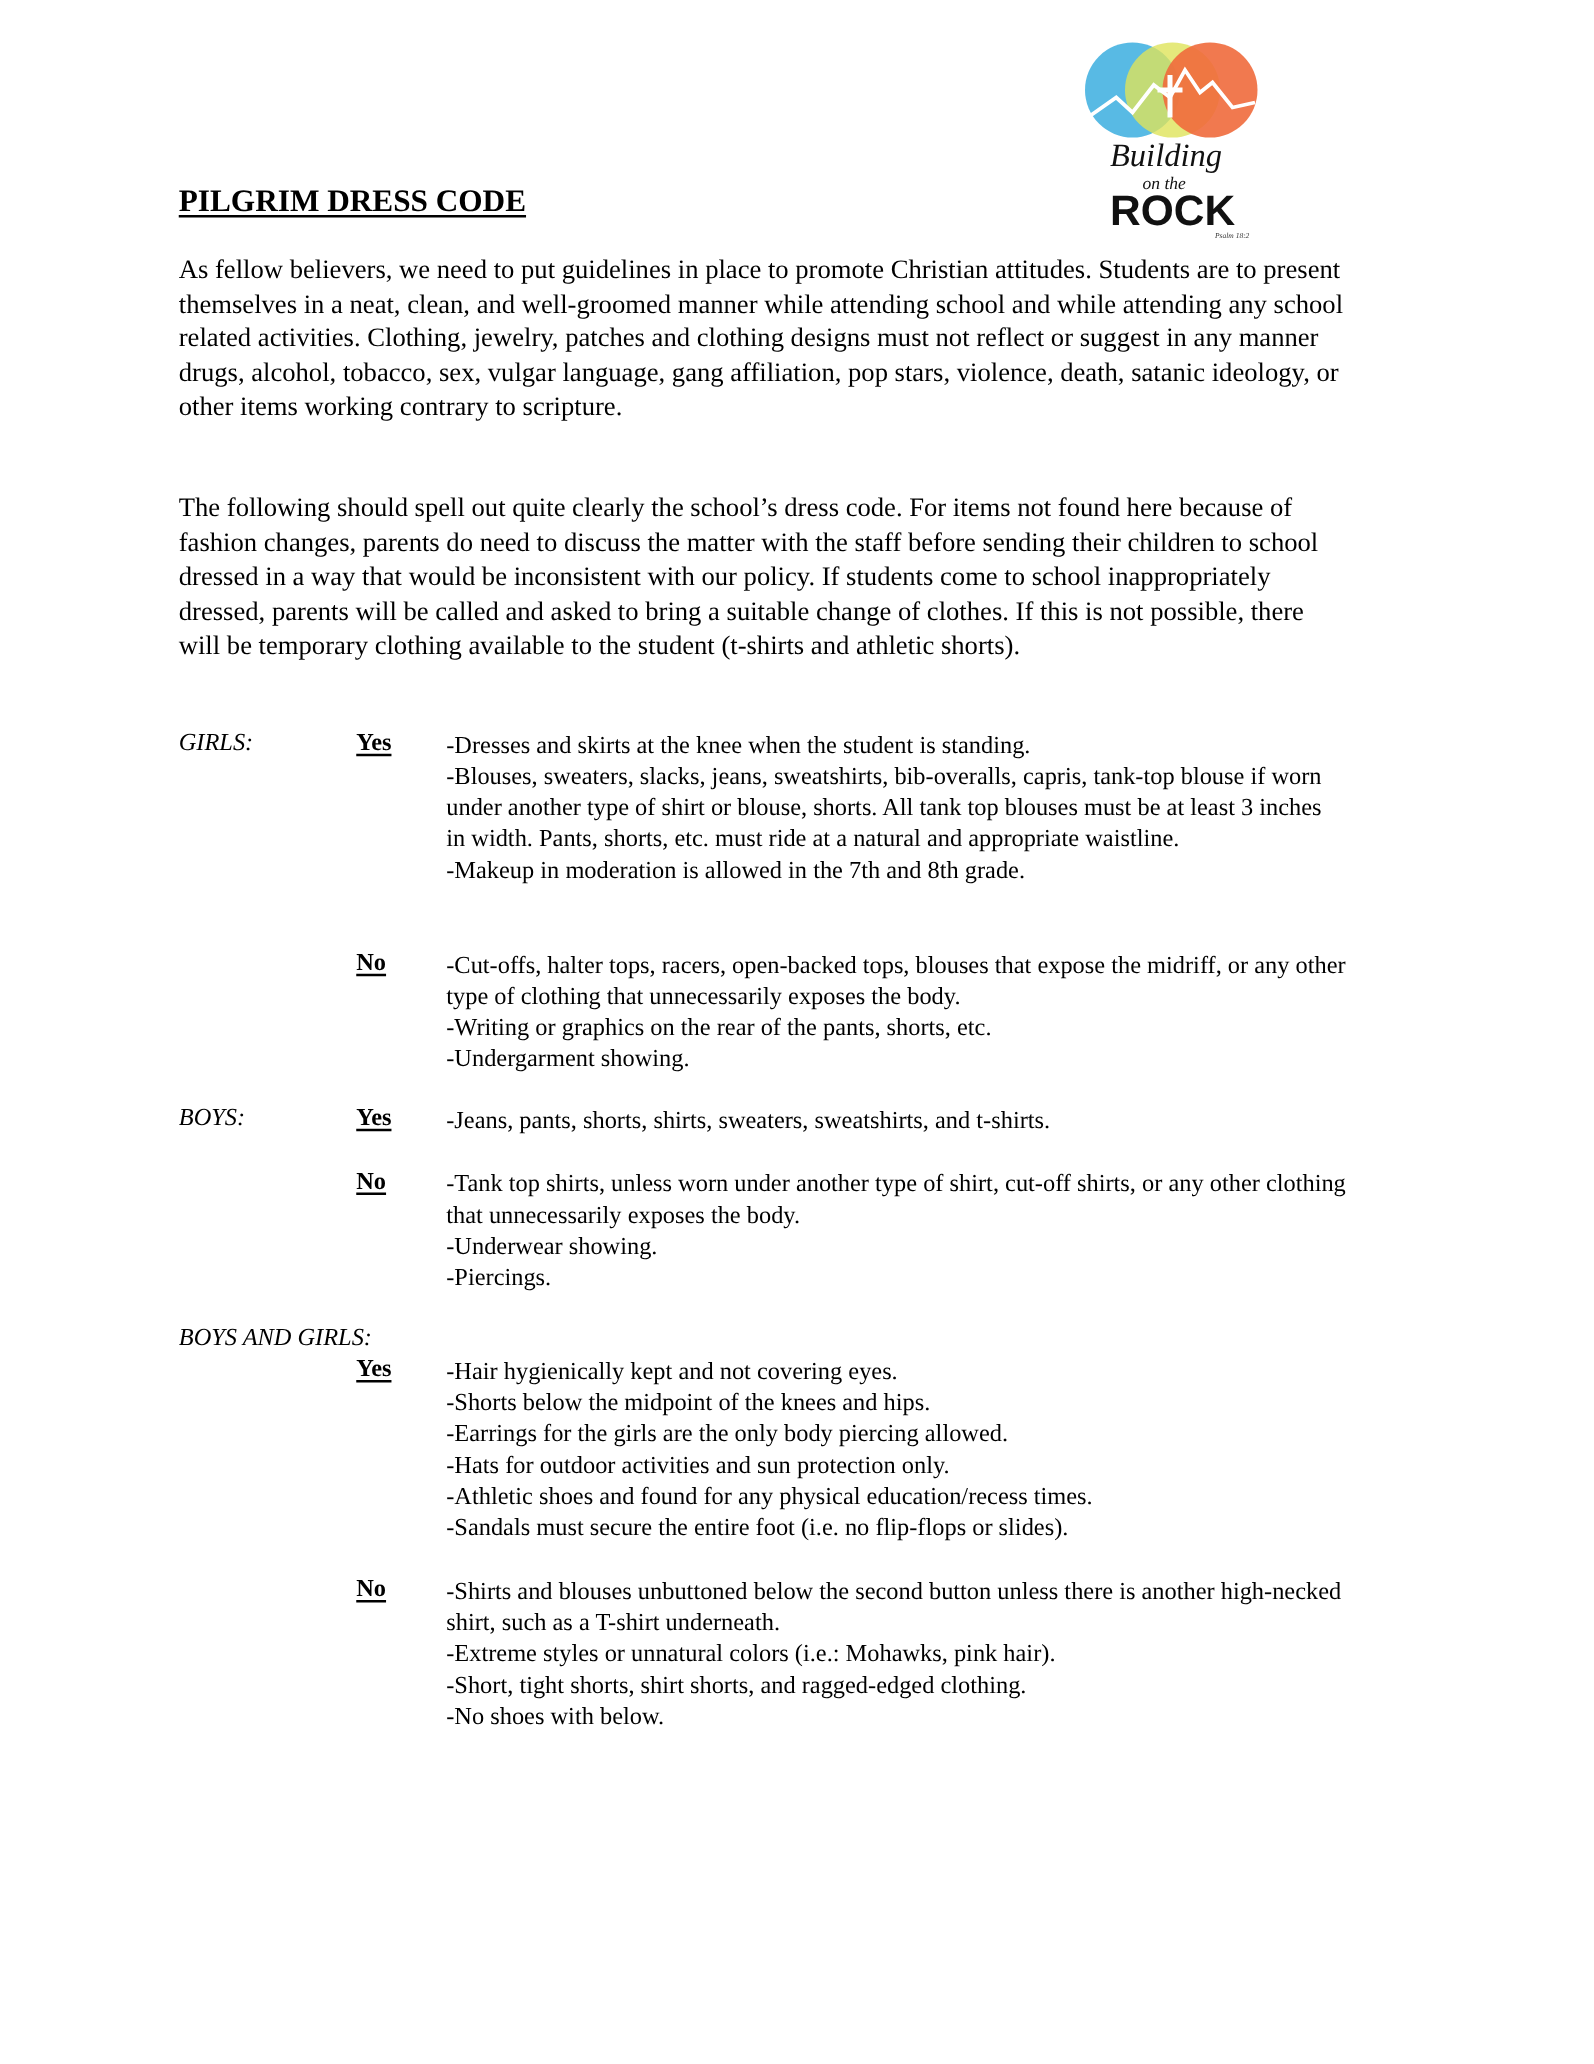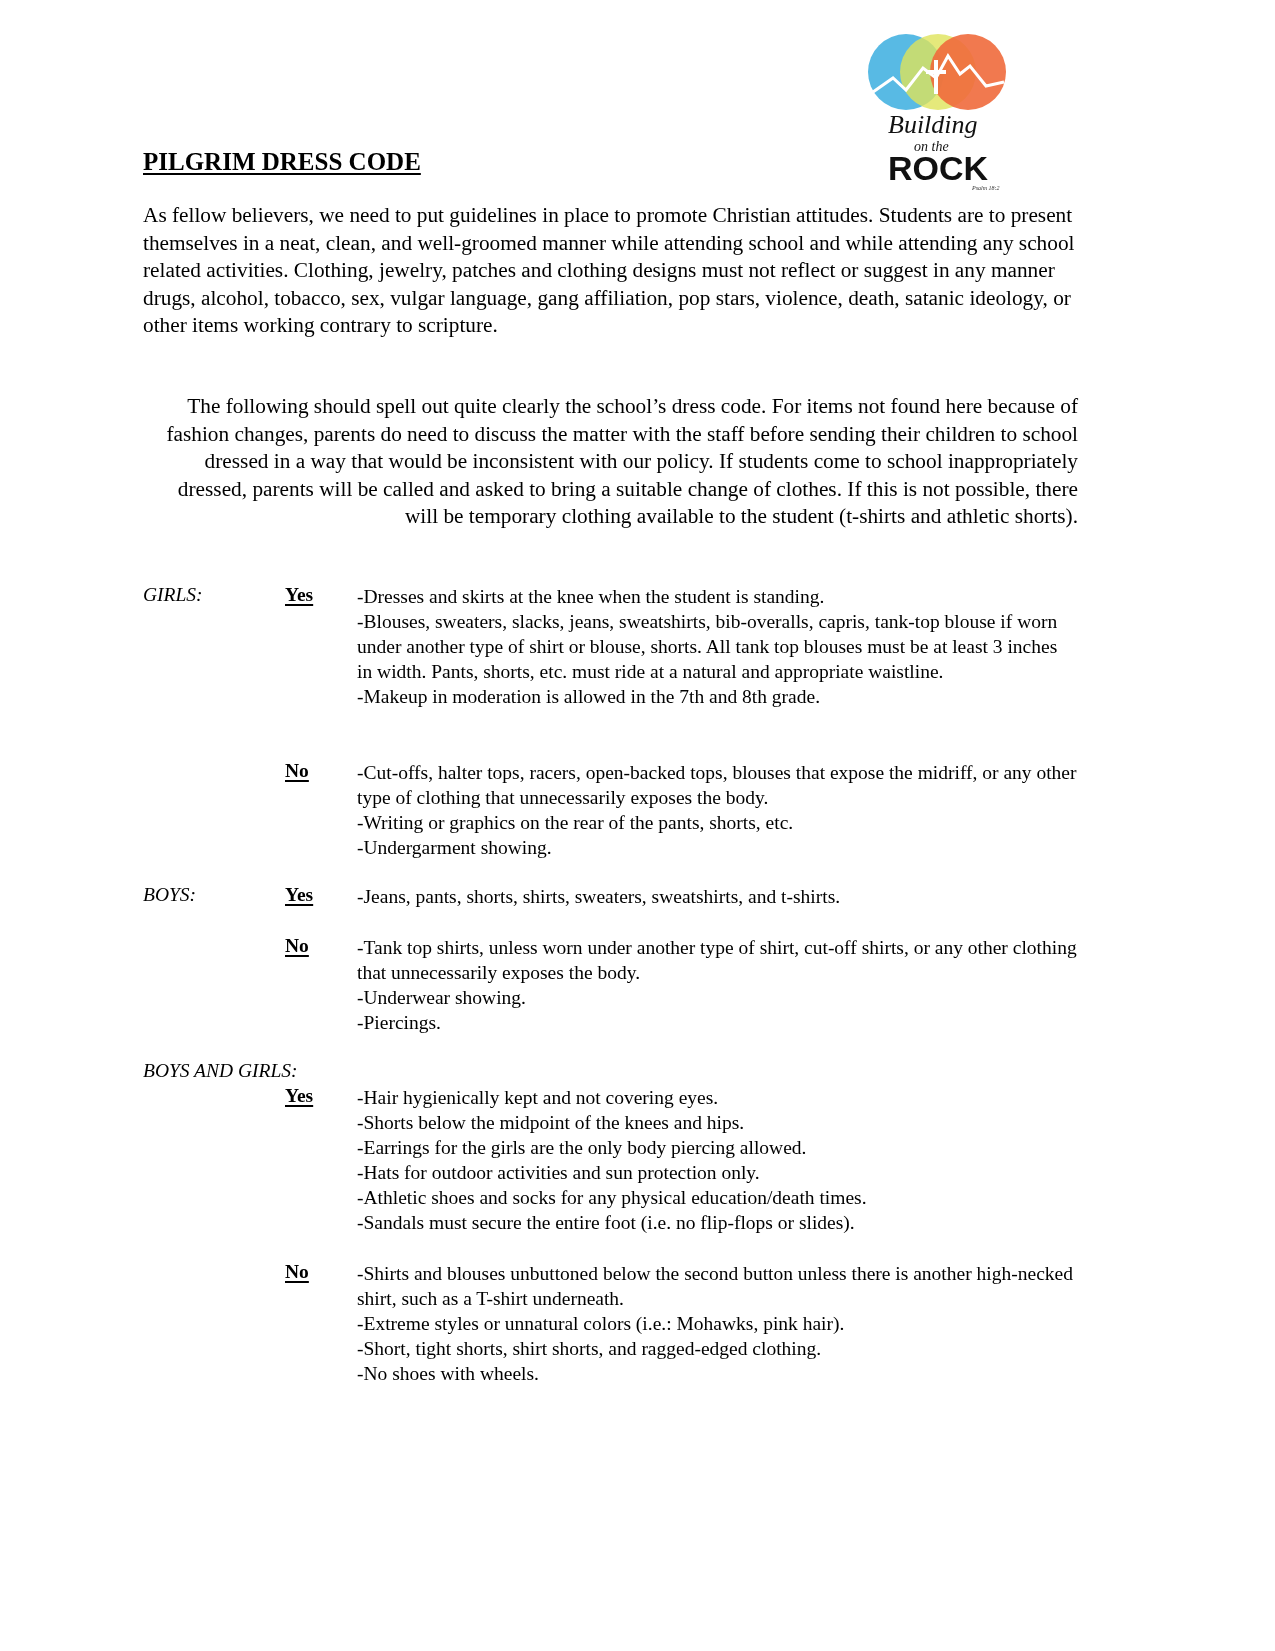--- a/index.html
+++ b/index.html
@@ -3,21 +3,21 @@
 <meta charset="utf-8">
 <style>
   html, body { margin: 0; padding: 0; background: #ffffff; }
   body { width: 1275px; height: 1651px; position: relative; overflow: hidden;
          font-family: "Liberation Serif", serif; color: #000; }
   .logo { position: absolute; left: 868px; top: 30px; width: 140px; height: 165px; }
   .title { position: absolute; left: 143px; top: 148px; font-size: 25px; font-weight: bold;
            text-decoration: underline; text-decoration-thickness: 2px; text-underline-offset: 3px; margin: 0; text-align: center; }
   .para { position: absolute; left: 143px; width: 935px; font-size: 21.3px; line-height: 27.5px; margin: 0; }
   #p1 { top: 202px; }
-  #p2 { top: 393px; text-align: right; }
+  #p2 { top: 393px; }
   .sec-label { position: absolute; left: 143px; font-size: 19.5px; font-style: italic; }
   .yn { position: absolute; left: 285px; font-size: 19.5px; font-weight: bold; text-decoration: underline;
         text-decoration-thickness: 2px; text-underline-offset: 3px; }
   .items { position: absolute; left: 357px; width: 720px; font-size: 19.5px; line-height: 25px; margin: 0; padding: 0; list-style: none; }
   .items li { margin: 0; padding: 0; }
 </style>
 </head>
 <body>
 
 <div class="logo">
@@ -66,22 +66,22 @@
   <li>-Piercings.</li>
 </ul>
 
 <div class="sec-label" style="top:1060px">BOYS AND GIRLS:</div>
 <div class="yn" style="top:1085px">Yes</div>
 <ul class="items" style="top:1085px">
   <li>-Hair hygienically kept and not covering eyes.</li>
   <li>-Shorts below the midpoint of the knees and hips.</li>
   <li>-Earrings for the girls are the only body piercing allowed.</li>
   <li>-Hats for outdoor activities and sun protection only.</li>
-  <li>-Athletic shoes and socks for any physical education/death times.</li>
+  <li>-Athletic shoes and found for any physical education/recess times.</li>
   <li>-Sandals must secure the entire foot (i.e. no flip-flops or slides).</li>
 </ul>
 <div class="yn" style="top:1261px">No</div>
 <ul class="items" style="top:1261px">
   <li>-Shirts and blouses unbuttoned below the second button unless there is another high-necked shirt, such as a T-shirt underneath.</li>
   <li>-Extreme styles or unnatural colors (i.e.: Mohawks, pink hair).</li>
   <li>-Short, tight shorts, shirt shorts, and ragged-edged clothing.</li>
-  <li>-No shoes with wheels.</li>
+  <li>-No shoes with below.</li>
 </ul>
 
 </body></html>

